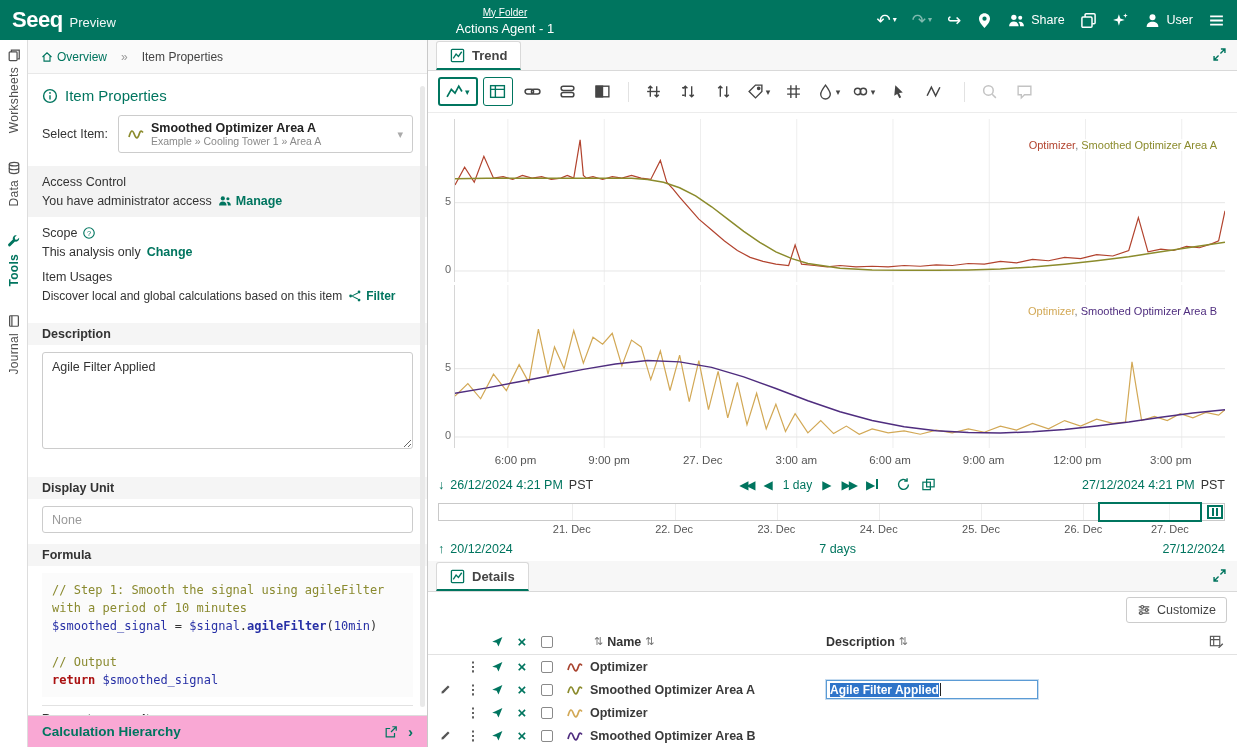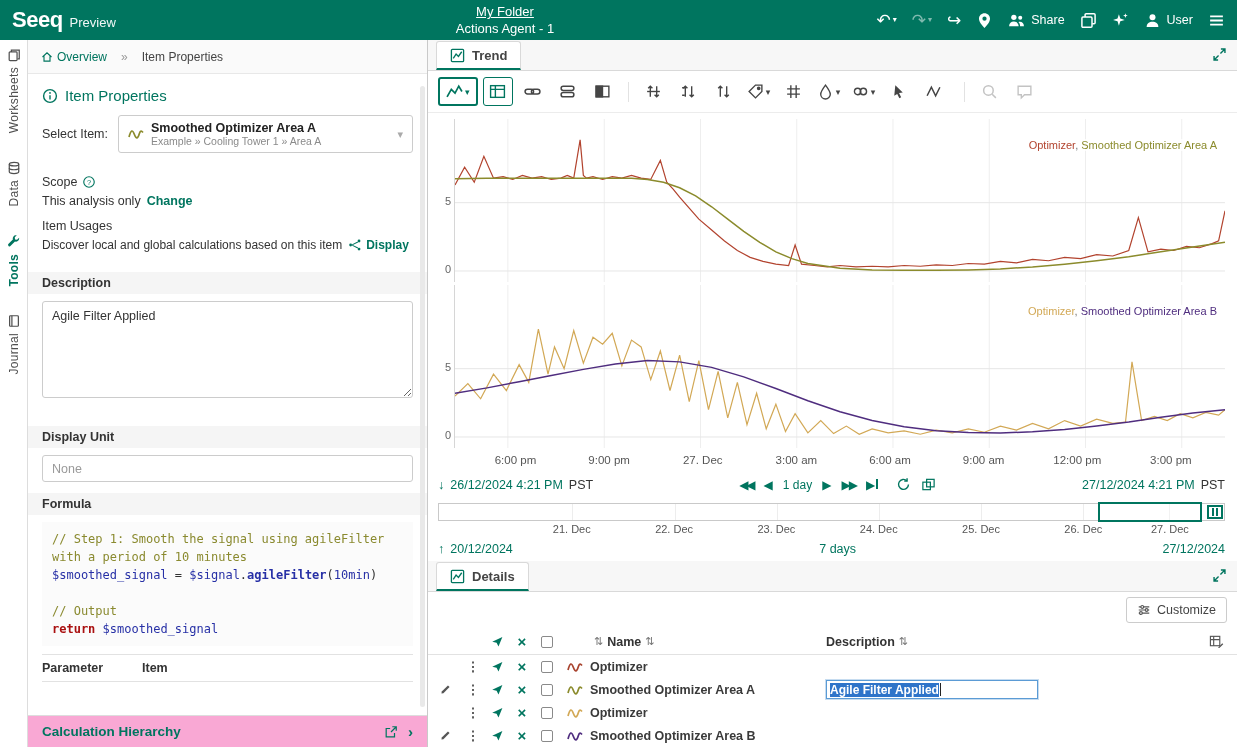--- a/index.html
+++ b/index.html
@@ -8,21 +8,21 @@
   .i { width:1em; height:1em; display:inline-block; vertical-align:-0.12em; }
   svg { display:block; }
 
   
   .topbar { height:40px; background:#00755f; color:#fff; display:flex; align-items:center;
     padding:0 12px; position:relative; }
   .logo { display:flex; align-items:baseline; cursor:pointer; }
   .logo-main { font-size:22px; font-weight:800; letter-spacing:-0.5px; }
   .logo-sub { font-size:13px; font-weight:300; margin-left:7px; opacity:.95; }
   .top-center { position:absolute; left:505px; transform:translateX(-50%); text-align:center; }
-  .folder-link { font-size:13px; text-decoration:underline; color:#fff; cursor:pointer; display:inline-block; }
+  .folder-link { font-size:10px; text-decoration:underline; color:#fff; cursor:pointer; display:inline-block; }
   .ws-title { font-size:13px; margin-top:2px; }
   .top-right { margin-left:auto; display:flex; align-items:center; gap:15px; }
   .tb-ic { display:flex; align-items:center; gap:2px; cursor:pointer; font-size:17px; line-height:1; }
   .tb-ic svg { width:17px; height:17px; }
   .tb-ic .chev { font-size:8px; }
   .tb-ic.disabled { opacity:.5; }
   .tb-label { font-size:12.5px; margin-left:4px; }
 
   
   .main-row { display:flex; height:707px; }
@@ -304,20 +304,37 @@
                 <path d="M1 11C3 3.5 4.5 3.5 6.4 8.5 8.3 13.5 9.8 13 11.4 7.5 12.4 4.2 13.6 4.6 15 6.4"></path>
               </svg>
             <span>
               <div class="dd-name">Smoothed Optimizer Area A</div>
               <div class="dd-path">Example » Cooling Tower 1 » Area A</div>
             </span>
             <span class="dd-chev">▾</span>
           </div>
         </div>
 
+        <div class="sec-gray">
+          <div class="sec-title">
+              <span>Access Control</span>
+            </div>
+          <div class="sec-line">
+            <span>You have administrator access</span>
+            <span class="teal-link">
+              <svg viewBox="0 0 16 16" fill="currentColor">
+                  <circle cx="5.5" cy="5" r="2.4"></circle>
+                  <path d="M1.2 13c0-2.8 1.9-4.3 4.3-4.3S9.8 10.2 9.8 13H1.2z"></path>
+                  <circle cx="11.3" cy="5.4" r="1.8"></circle>
+                  <path d="M11 8.9c2.1.1 3.7 1.4 3.7 4.1h-3.4c0-1.7-.6-3-1.5-3.8.4-.2.8-.3 1.2-.3z"></path>
+                </svg>
+              <span>Manage</span>
+            </span>
+          </div>
+        </div>
 
         <div class="sec-white">
           <div class="sec-title">
             <span>Scope</span>
             <svg viewBox="0 0 16 16" fill="none" stroke="currentColor" stroke-width="1.3">
                 <circle cx="8" cy="8" r="6"></circle>
                 <text x="8" y="11" text-anchor="middle" font-size="8.5" fill="currentColor" stroke="none" font-family="Liberation Sans, sans-serif">?</text>
               </svg>
           </div>
           <div class="sec-line">
@@ -334,21 +351,21 @@
             </div>
           <div class="sec-line usages-line">
             <span>Discover local and global calculations based on this item</span>
             <span class="teal-link">
               <svg viewBox="0 0 16 16" fill="currentColor">
                   <circle cx="3" cy="8" r="1.6"></circle>
                   <circle cx="12.6" cy="3.4" r="1.6"></circle>
                   <circle cx="12.6" cy="12.6" r="1.6"></circle>
                   <path d="M4.4 7.3l6.6-3.2.5 1-6.6 3.2zM4.4 8.7l6.6 3.2.5-1-6.6-3.2z"></path>
                 </svg>
-              <span>Display</span>
+              <span>Filter</span>
             </span>
           </div>
         </div>
 
         <div class="bar-header">Description</div>
         <textarea class="desc" style="">Agile Filter Applied</textarea>
 
         <div class="du-gap"></div>
         <div class="bar-header">Display Unit</div>
         <input class="du" placeholder="None" style="">

